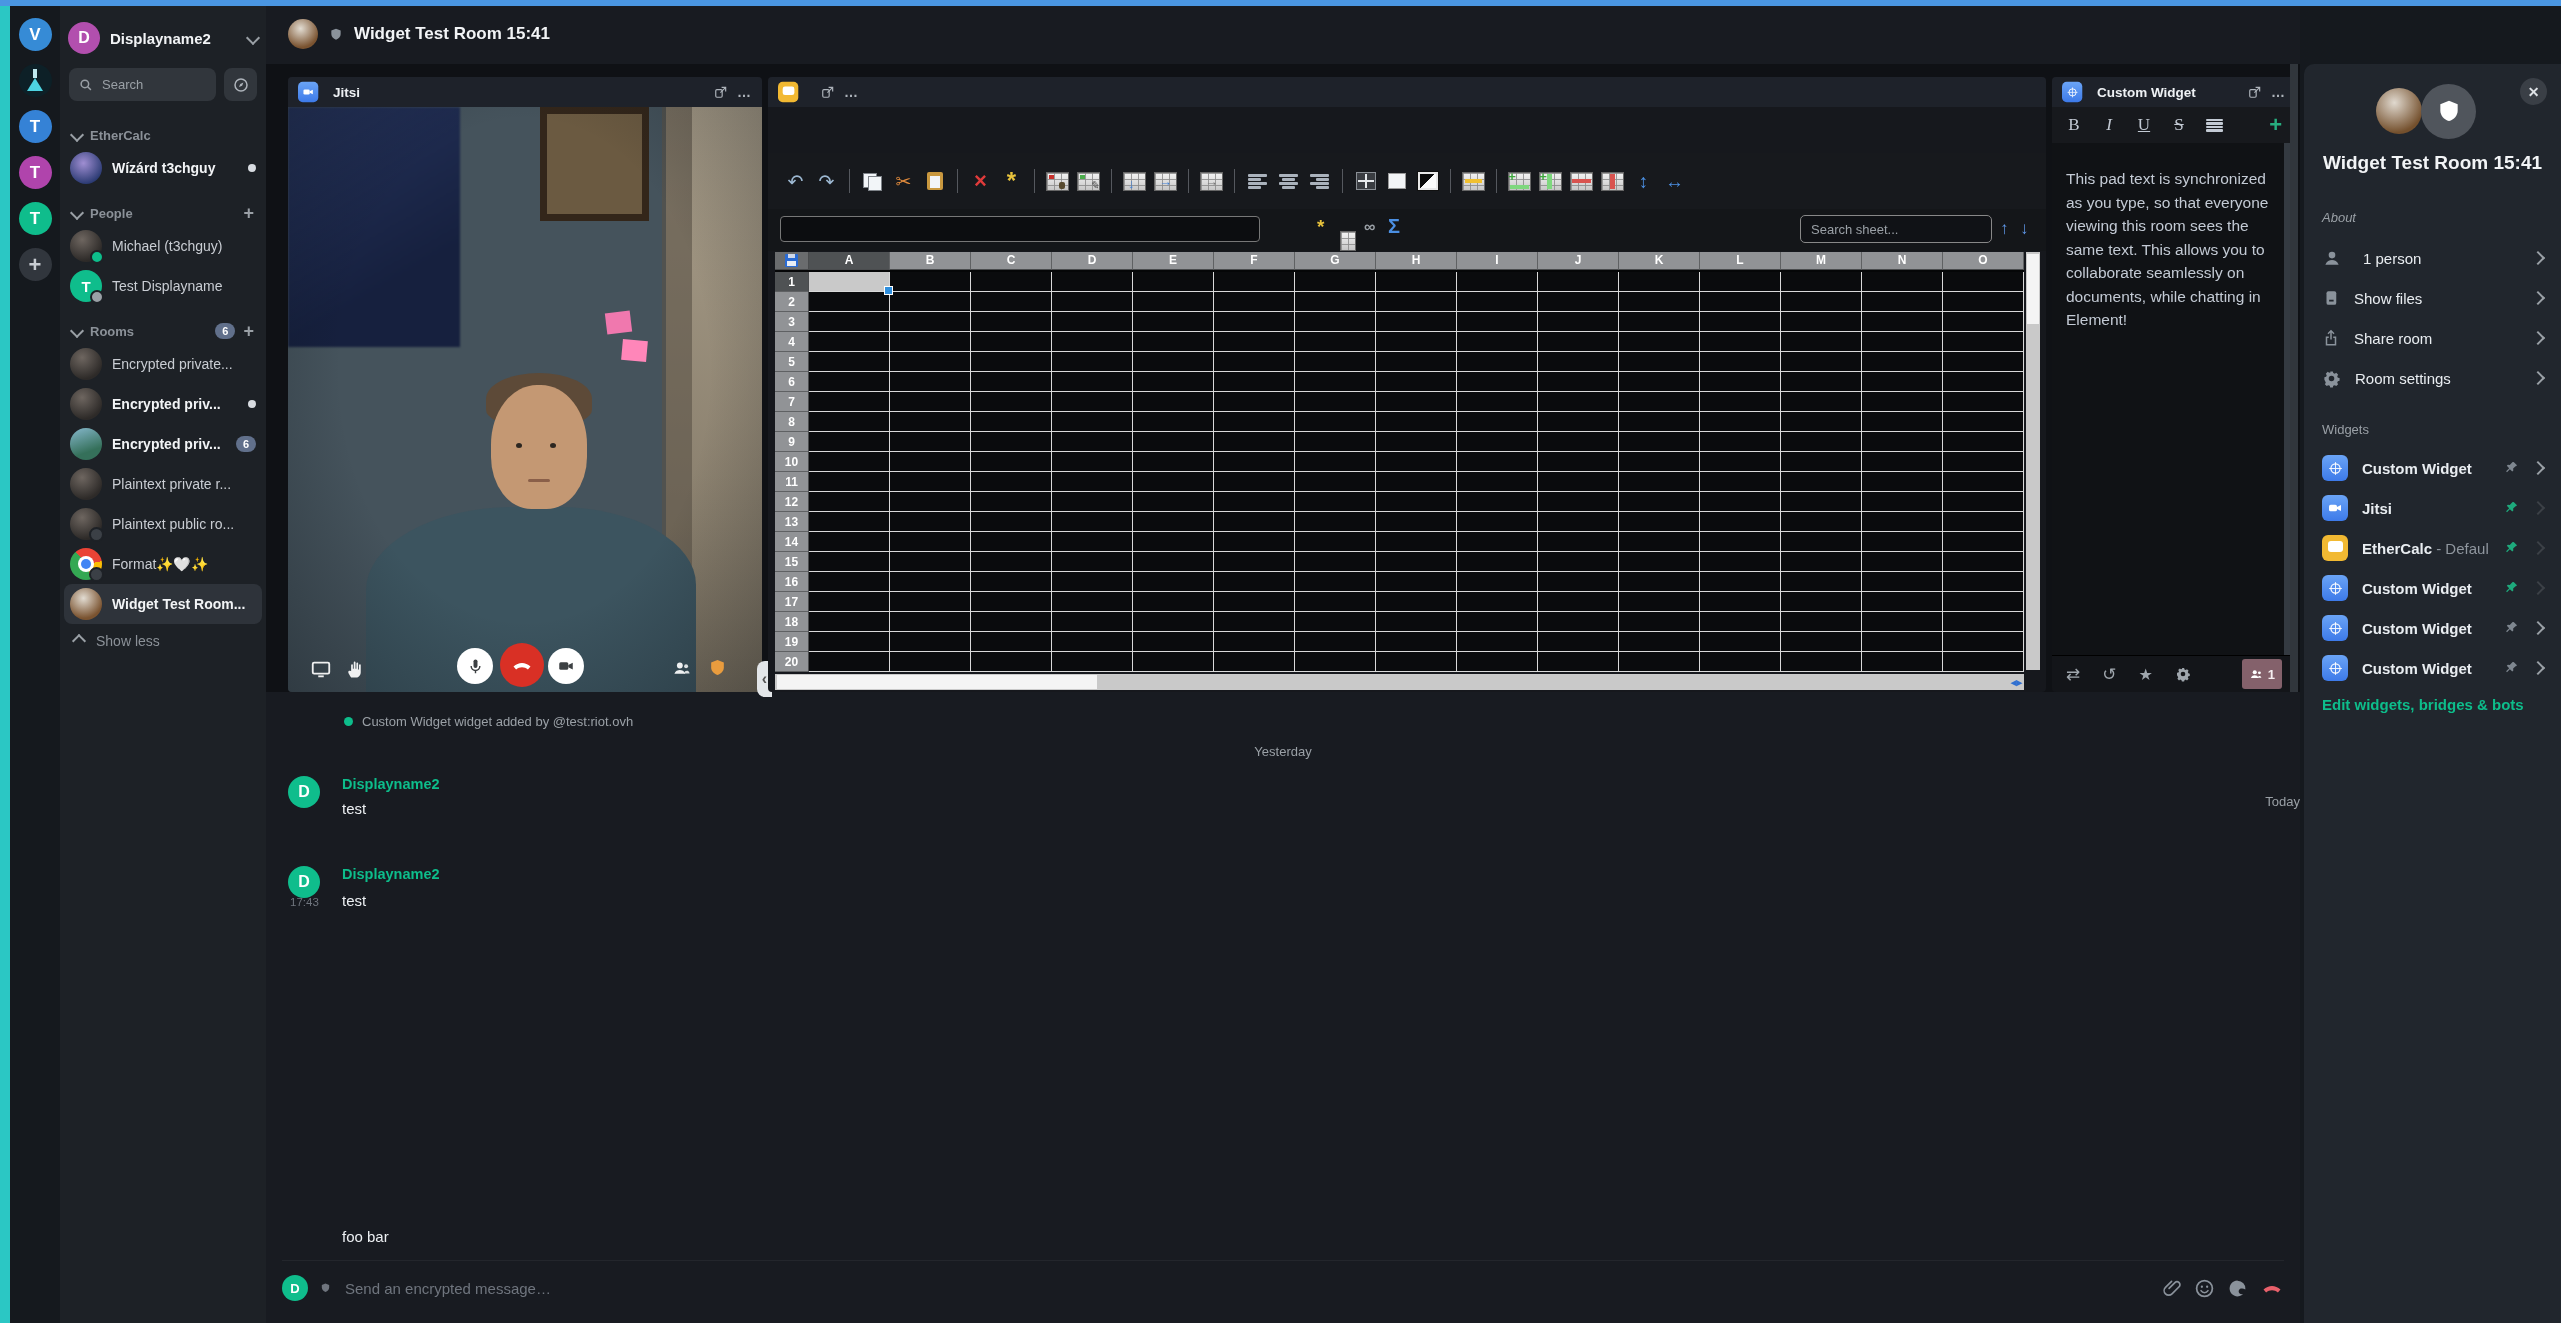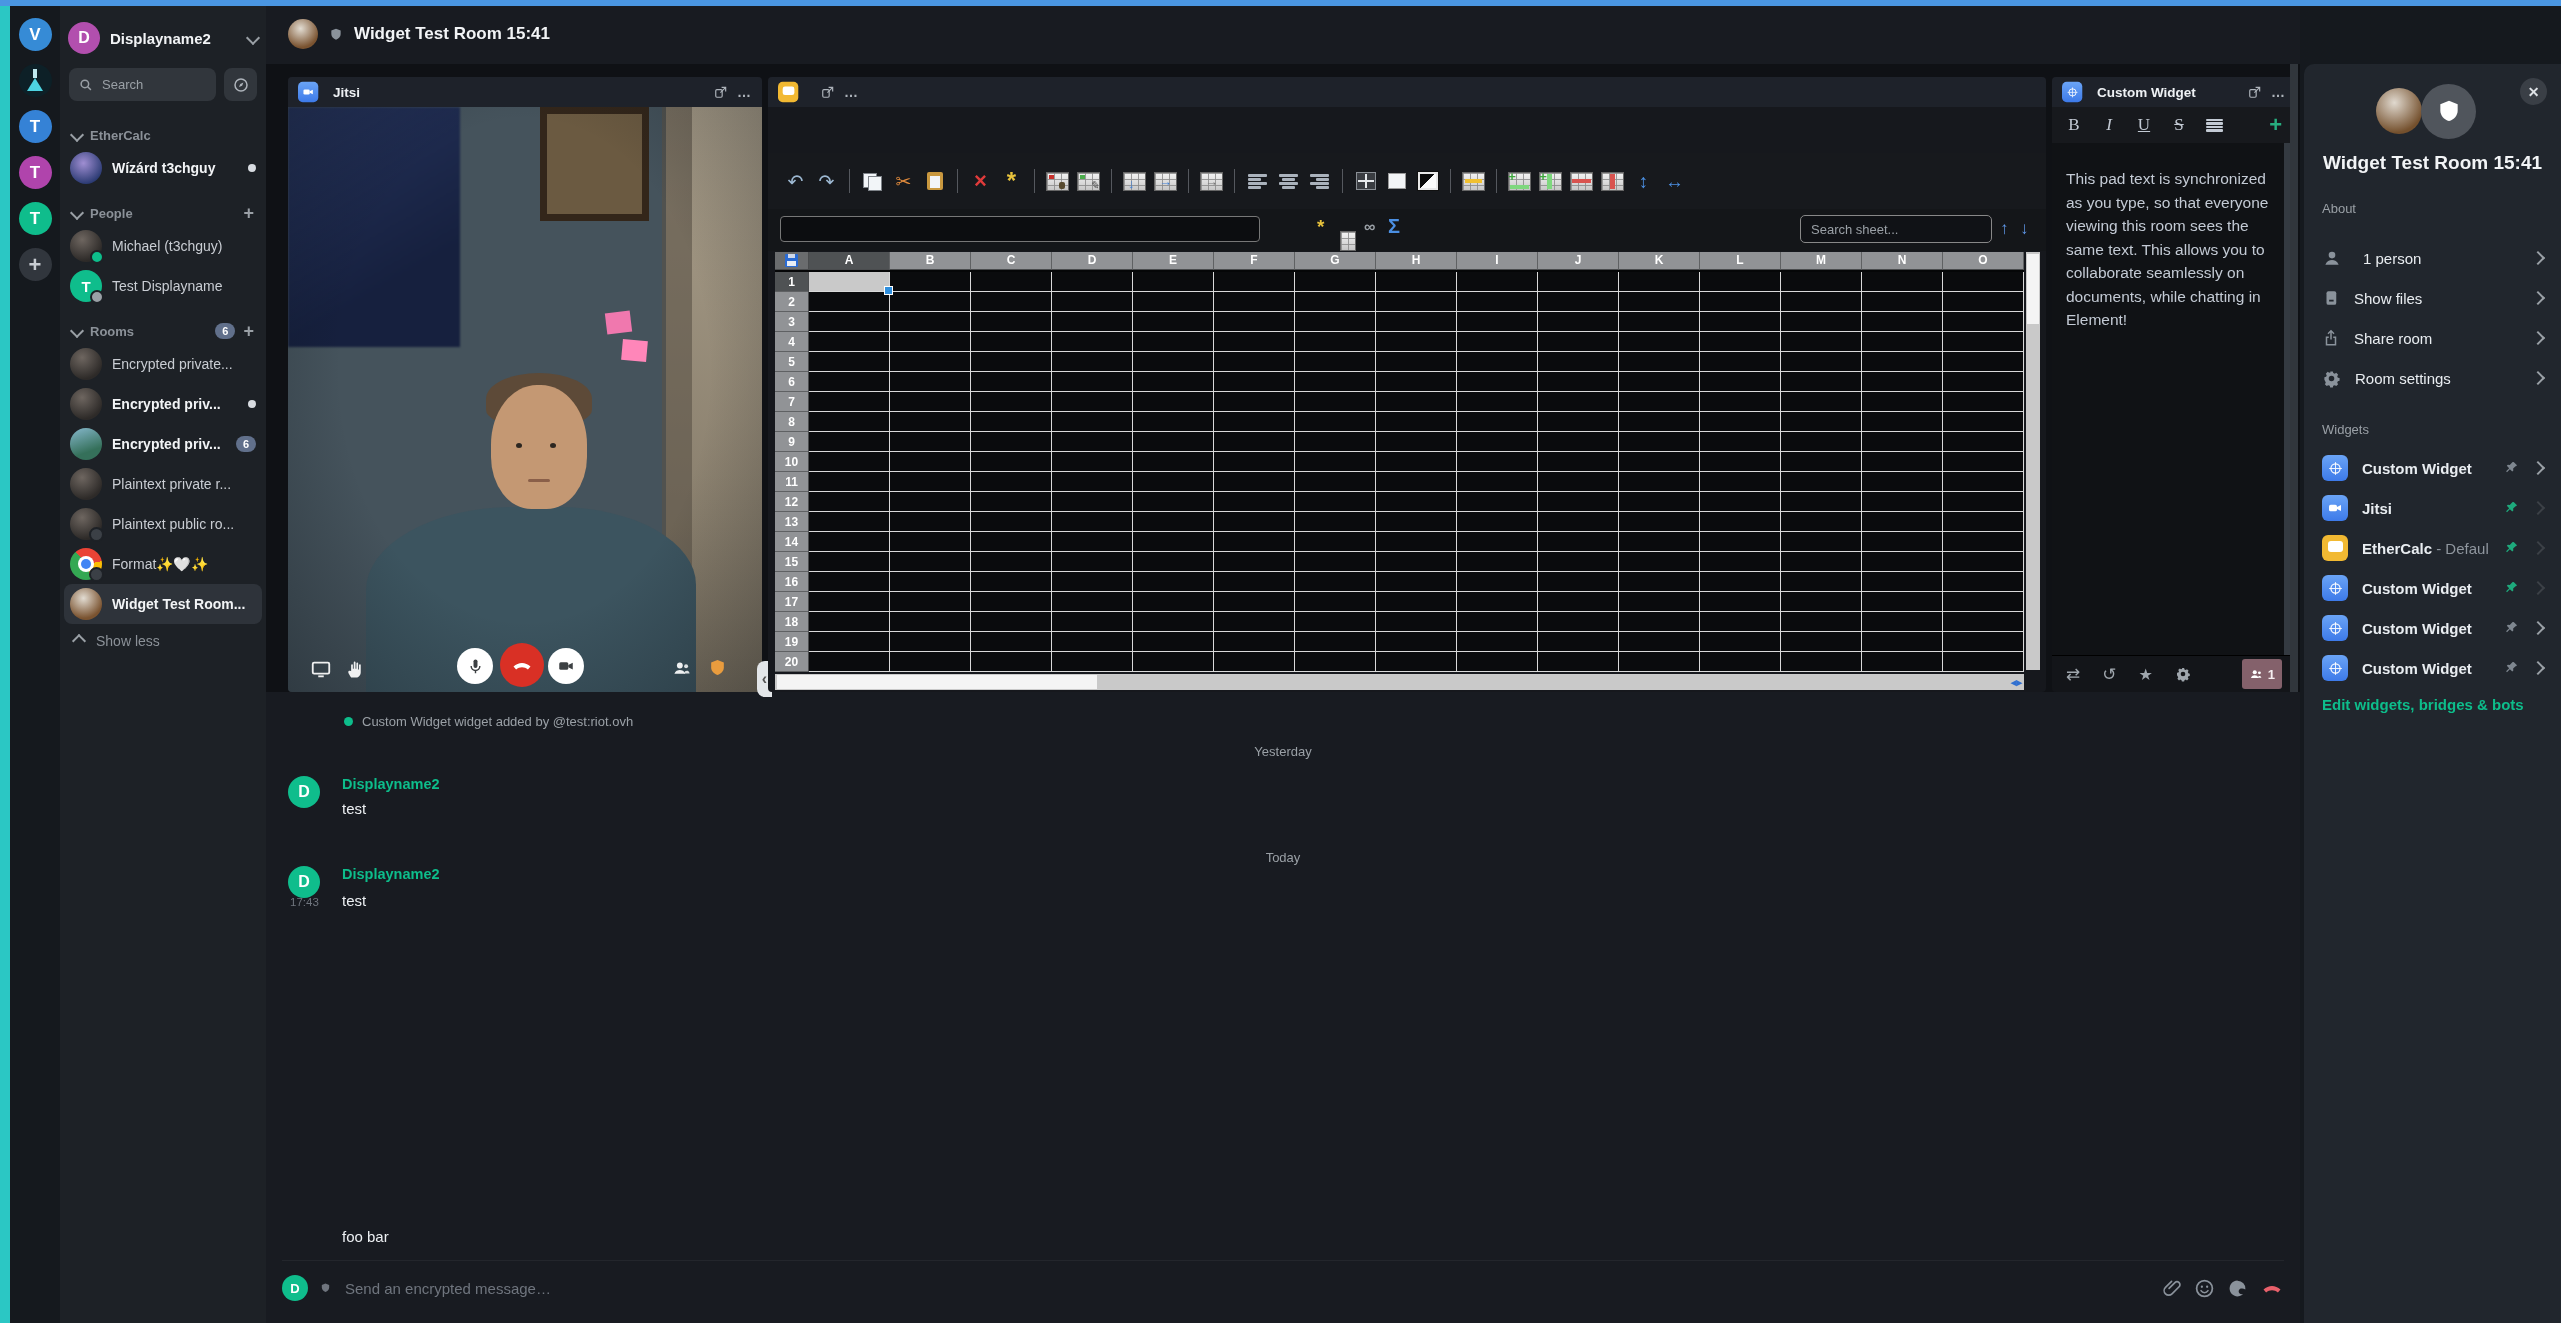--- a/index.html
+++ b/index.html
@@ -989,21 +989,21 @@
     <div class="abs flex" style="left:78px;top:708px;gap:9px;">
       <span class="ev-dot"></span>
       <span class="ev-txt">Custom Widget widget added by @test:riot.ovh</span>
     </div>
     <div class="day-sep" style="top:738px;">Yesterday</div>
 
     <div class="abs msg-av" style="left:22px;top:770px;">D</div>
     <div class="abs msg-name" style="left:76px;top:770px;">Displayname2</div>
     <div class="abs msg-text" style="left:76px;top:794px;">test</div>
 
-    <div class="day-sep" style="top:844px;">Today</div>
+    <div class="day-sep" style="top:788px;text-align:right;">Today</div>
 
     <div class="abs msg-av" style="left:22px;top:860px;">D</div>
     <div class="abs msg-name" style="left:76px;top:860px;">Displayname2</div>
     <div class="abs msg-time" style="left:24px;top:890px;">17:43</div>
     <div class="abs msg-text" style="left:76px;top:886px;">test</div>
 
     <div class="abs msg-text" style="left:76px;top:1222px;">foo bar</div>
 
     <div class="composer">
       <span class="cav">D</span>
@@ -1064,21 +1064,21 @@
   <div class="abs rpanel">
     <div class="rcard">
       <div class="rclose">✕</div>
       <div class="ravatar"></div>
       <div class="rshield">
         <svg width="26" height="27" viewBox="0 0 24 24" fill="#fff">
             <path d="M12 2l8 3.2V11c0 4.8-3.4 8.3-8 9.8-4.6-1.5-8-5-8-9.8V5.2z"></path>
           </svg>
       </div>
       <div class="rtitle">Widget Test Room 15:41</div>
-      <div class="rsec" style="top:137px;">About</div>
+      <div class="rsec" style="top:146px;font-style:italic;">About</div>
       <div id="about-rows">
           <div class="rrow" style="top:176px;gap:21px;">
     <span class="ric">
               <svg width="20" height="20" viewBox="0 0 24 24" fill="currentColor">
                 <circle cx="12" cy="8.5" r="4"></circle>
                 <path d="M4 20c1.5-4 5-5.5 8-5.5s6.5 1.5 8 5.5z"></path>
               </svg>
             </span>
             <span class="rlbl">1 person</span>
     <span class="wchev"></span>

